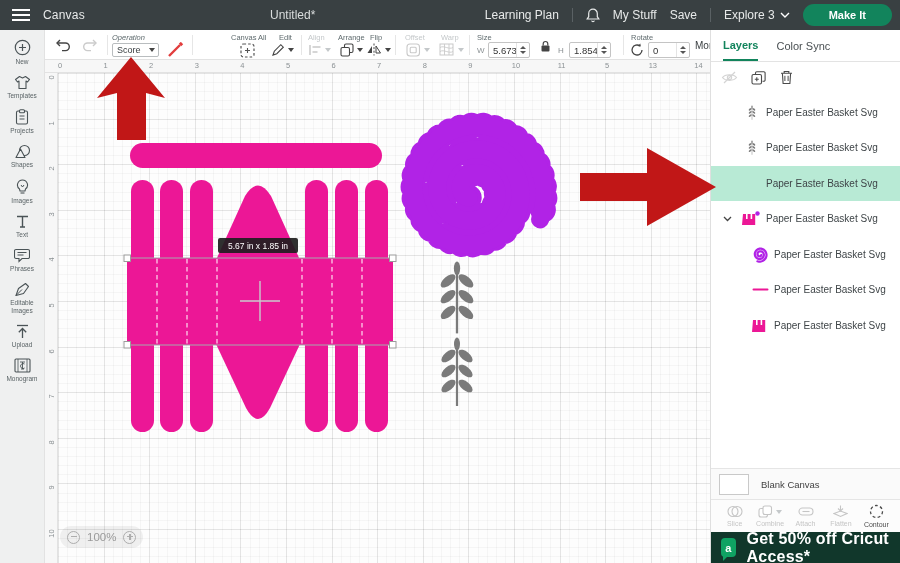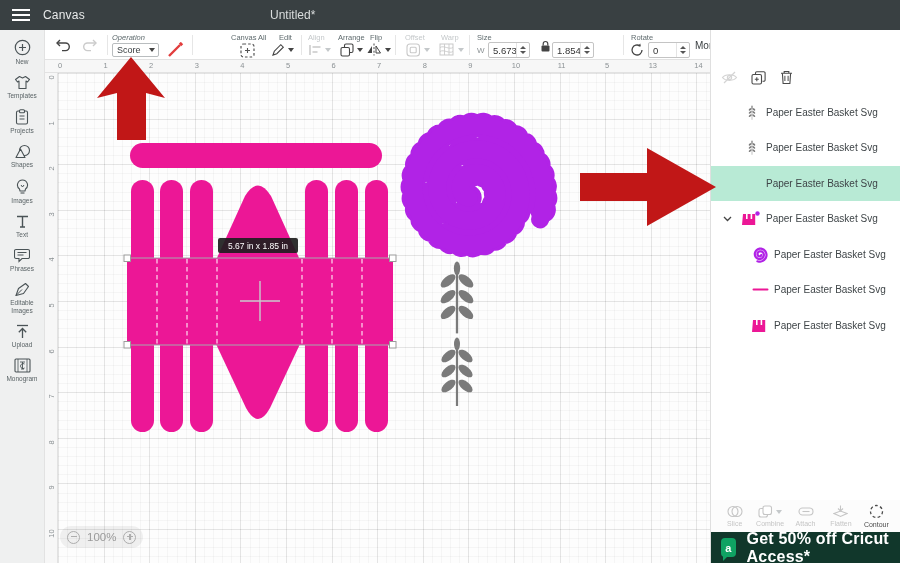--- a/index.html
+++ b/index.html
@@ -118,20 +118,40 @@
 <div class="app">
 
   <div class="header">
     <span class="hamburger">
       <svg width="18" height="14" viewBox="0 0 18 14">
           <path d="M0,2 h18 M0,7 h18 M0,12 h18" stroke="#fff" stroke-width="2"></path>
         </svg>
     </span>
     <span class="app-title">Canvas</span>
     <span class="doc-title">Untitled*</span>
+    <div class="hdr-right">
+      <span class="hdr-item">Learning Plan</span>
+      <span class="hdr-sep"></span>
+      <span class="hdr-item">
+        <svg width="14" height="15" viewBox="0 0 14 15">
+            <path d="M7,1.2 a4.3,4.3 0 0 1 4.3,4.3 v3.2 l1.5,2.3 h-11.6 l1.5,-2.3 V5.5 A4.3,4.3 0 0 1 7,1.2 z" fill="none" stroke="#E8EAEA" stroke-width="1.2"></path>
+            <path d="M5.6,12.6 a1.5,1.5 0 0 0 2.8,0" fill="none" stroke="#E8EAEA" stroke-width="1.2"></path>
+          </svg>
+      </span>
+      <span class="hdr-item">My Stuff</span>
+      <span class="hdr-item">Save</span>
+      <span class="hdr-sep"></span>
+      <span class="hdr-item">
+        <span>Explore 3</span>
+        <svg width="10" height="6" viewBox="0 0 10 6">
+            <path d="M1,1 L5,5 L9,1" stroke="#fff" stroke-width="1.4" fill="none"></path>
+          </svg>
+      </span>
+      <button class="makeit">Make It</button>
+    </div>
   </div>
 
   <div class="sidebar">
     <div class="side-item">
       <svg width="17" height="17" viewBox="0 0 17 17">
           <circle cx="8.5" cy="8.5" r="7.2" fill="none" stroke="#4A5356" stroke-width="1.2"></circle>
           <path d="M8.5,5 v7 M5,8.5 h7" stroke="#4A5356" stroke-width="1.2"></path>
         </svg>
       <span class="lbl">New</span>
     </div>
@@ -302,21 +322,21 @@
           <i class="dn"></i>
         </span>
     </span>
     <span class="tbtn" style="left:495px;top:10px;">
       <svg width="11" height="13" viewBox="0 0 11 13">
           <path d="M3.2,5.5 V3.8 a2.3,2.3 0 0 1 4.6,0 V5.5" fill="none" stroke="#444" stroke-width="1.2"></path>
           <rect x="1.5" y="5.5" width="8" height="6" rx="1" fill="#444"></rect>
         </svg>
     </span>
     <span class="flabel" style="left:513px;">H</span>
-    <span class="numwrap" style="left:507px;">
+    <span class="numwrap" style="left:524px;">
       <input readonly="" value="1.854" style="">
       <span class="stepper">
           <i class="up"></i>
           <i class="dn"></i>
         </span>
     </span>
     <span class="tsep" style="left:578px;"></span>
 
     <span class="tlabel" style="left:586px;">Rotate</span>
     <span class="tbtn" style="left:585px;top:13px;">
@@ -439,20 +459,24 @@
       </g>
     </svg>
 
   <div class="zoom-pill">
     <span class="zbtn"></span>
     <span class="zoom-val">100%</span>
     <span class="zbtn plus"></span>
   </div>
 
   <div class="panel">
+    <div class="ptabs">
+      <span class="ptab active">Layers</span>
+      <span class="ptab">Color Sync</span>
+    </div>
     <div class="picons">
       <span class="picon">
         <svg width="17" height="13" viewBox="0 0 17 13">
             <path d="M1.5,6.5 C4,2.8 13,2.8 15.5,6.5 C13,10.2 4,10.2 1.5,6.5 z" fill="none" stroke="#D4D4D4" stroke-width="1.2"></path>
             <circle cx="8.5" cy="6.5" r="2.1" fill="none" stroke="#D4D4D4" stroke-width="1.2"></circle>
             <path d="M3,12 L14,1" stroke="#D4D4D4" stroke-width="1.2"></path>
           </svg>
       </span>
       <span class="picon">
         <svg width="16" height="15" viewBox="0 0 16 15">
@@ -539,20 +563,24 @@
     </div>
     <div class="layer-row" style="top:278px;">
       <span class="licon" style="left:41px;">
           <svg width="16" height="14" viewBox="0 0 16 14">
             <path d="M1,1 h3 v5 h1.6 v-5 h3 v5 h1.6 v-5 h3 v12 h-13.2 z" fill="var(--pink)"></path>
           </svg>
         </span>
       <span class="llabel" style="margin-left:63px;">Paper Easter Basket Svg</span>
     </div>
 
+    <div class="blank-row">
+      <span class="swatch"></span>
+      <span class="blank-lbl">Blank Canvas</span>
+    </div>
 
     <div class="actions">
       <span class="act">
         <svg width="16" height="13" viewBox="0 0 16 13">
             <circle cx="6" cy="6.5" r="5" fill="none" stroke="#C5C5C5" stroke-width="1.1"></circle>
             <circle cx="10" cy="6.5" r="5" fill="none" stroke="#C5C5C5" stroke-width="1.1"></circle>
           </svg>
         <span class="albl">Slice</span>
       </span>
       <span class="act">

